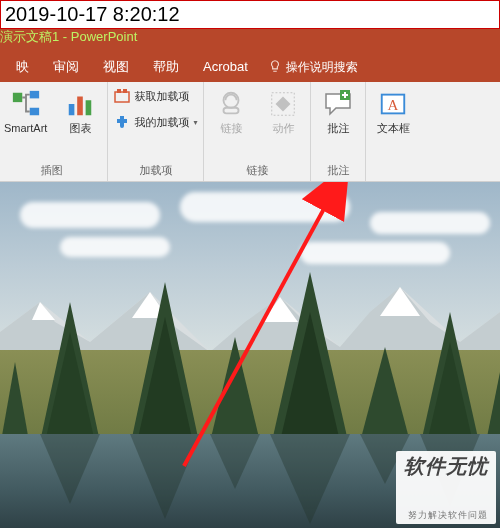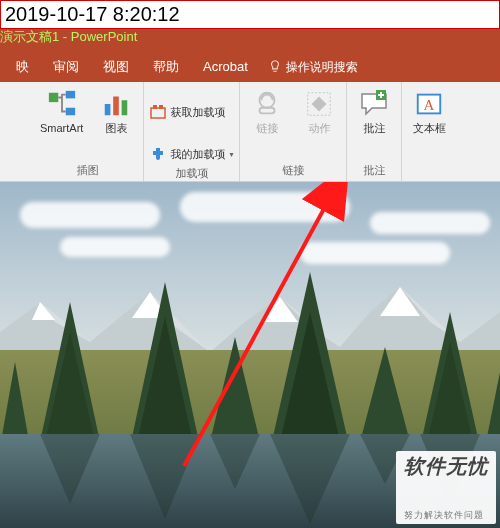--- a/index.html
+++ b/index.html
@@ -83,21 +83,20 @@
   .btn-large .icon { width: 32px; height: 32px; display: flex; align-items: center; justify-content: center; }
   .btn-large .lbl { font-size: 11px; color: #333; text-align: center; line-height: 1.1; }
   .btn-small {
     display: flex;
     align-items: center;
     gap: 4px;
     cursor: pointer;
     font-size: 11px;
     color: #333;
     padding: 2px 0;
-    margin-top: 16px;
   }
   .btn-small .icon { width: 16px; height: 16px; display:flex; align-items:center; justify-content:center;}
   .stack { display: flex; flex-direction: column; gap: 6px; justify-content: center; }
   .disabled .lbl { color: #aaa; }
   .disabled svg { opacity: 0.45; }
   .slide-area {
     position: relative;
     width: 500px;
     height: 346px;
     background: #e8e8e8;
@@ -122,20 +121,21 @@
     position: absolute;
     z-index: 50;
   }
   .watermark {
     position: absolute;
     right: 4px;
     bottom: 4px;
     background: rgba(255,255,255,0.94);
     padding: 4px 8px;
     z-index: 60;
+    text-align: right;
     line-height: 1.15;
     border-radius: 2px;
   }
   .wm-main { font-size: 20px; font-weight: 600; font-style: italic; color: #444; letter-spacing: 1px;}
   .wm-sub { font-size: 9px; color: #777; letter-spacing: 1px; margin-top: 32px;}
 </style>
 </head>
 <body>
 
 <div class="timestamp">2019-10-17 8:20:12</div>
@@ -153,21 +153,21 @@
       <svg width="14" height="14" viewBox="0 0 24 24">
           <path fill="none" stroke="#f5d9cf" stroke-width="2" d="M9 21h6M10 17h4M12 3a6 6 0 0 0-4 10.5V17h8v-3.5A6 6 0 0 0 12 3z"></path>
         </svg>
     </span>
     <span>操作说明搜索</span>
   </div>
 </div>
 
 <div class="ribbon">
 
-  <div class="group" style="padding-left:2px;margin-left:36px;">
+  <div class="group" style="padding-left:2px;">
     <div class="group-body">
       <div class="btn-large">
         <span class="icon">
           <svg width="30" height="30" viewBox="0 0 32 32">
             <rect x="2" y="4" width="10" height="10" fill="#4aa24a"></rect>
             <rect x="20" y="2" width="10" height="8" fill="#3a8bd8"></rect>
             <rect x="20" y="20" width="10" height="8" fill="#3a8bd8"></rect>
             <path d="M12 9 h4 v-3 h4 M12 9 h4 v15 h4" stroke="#888" stroke-width="2" fill="none"></path>
           </svg>
         </span>

